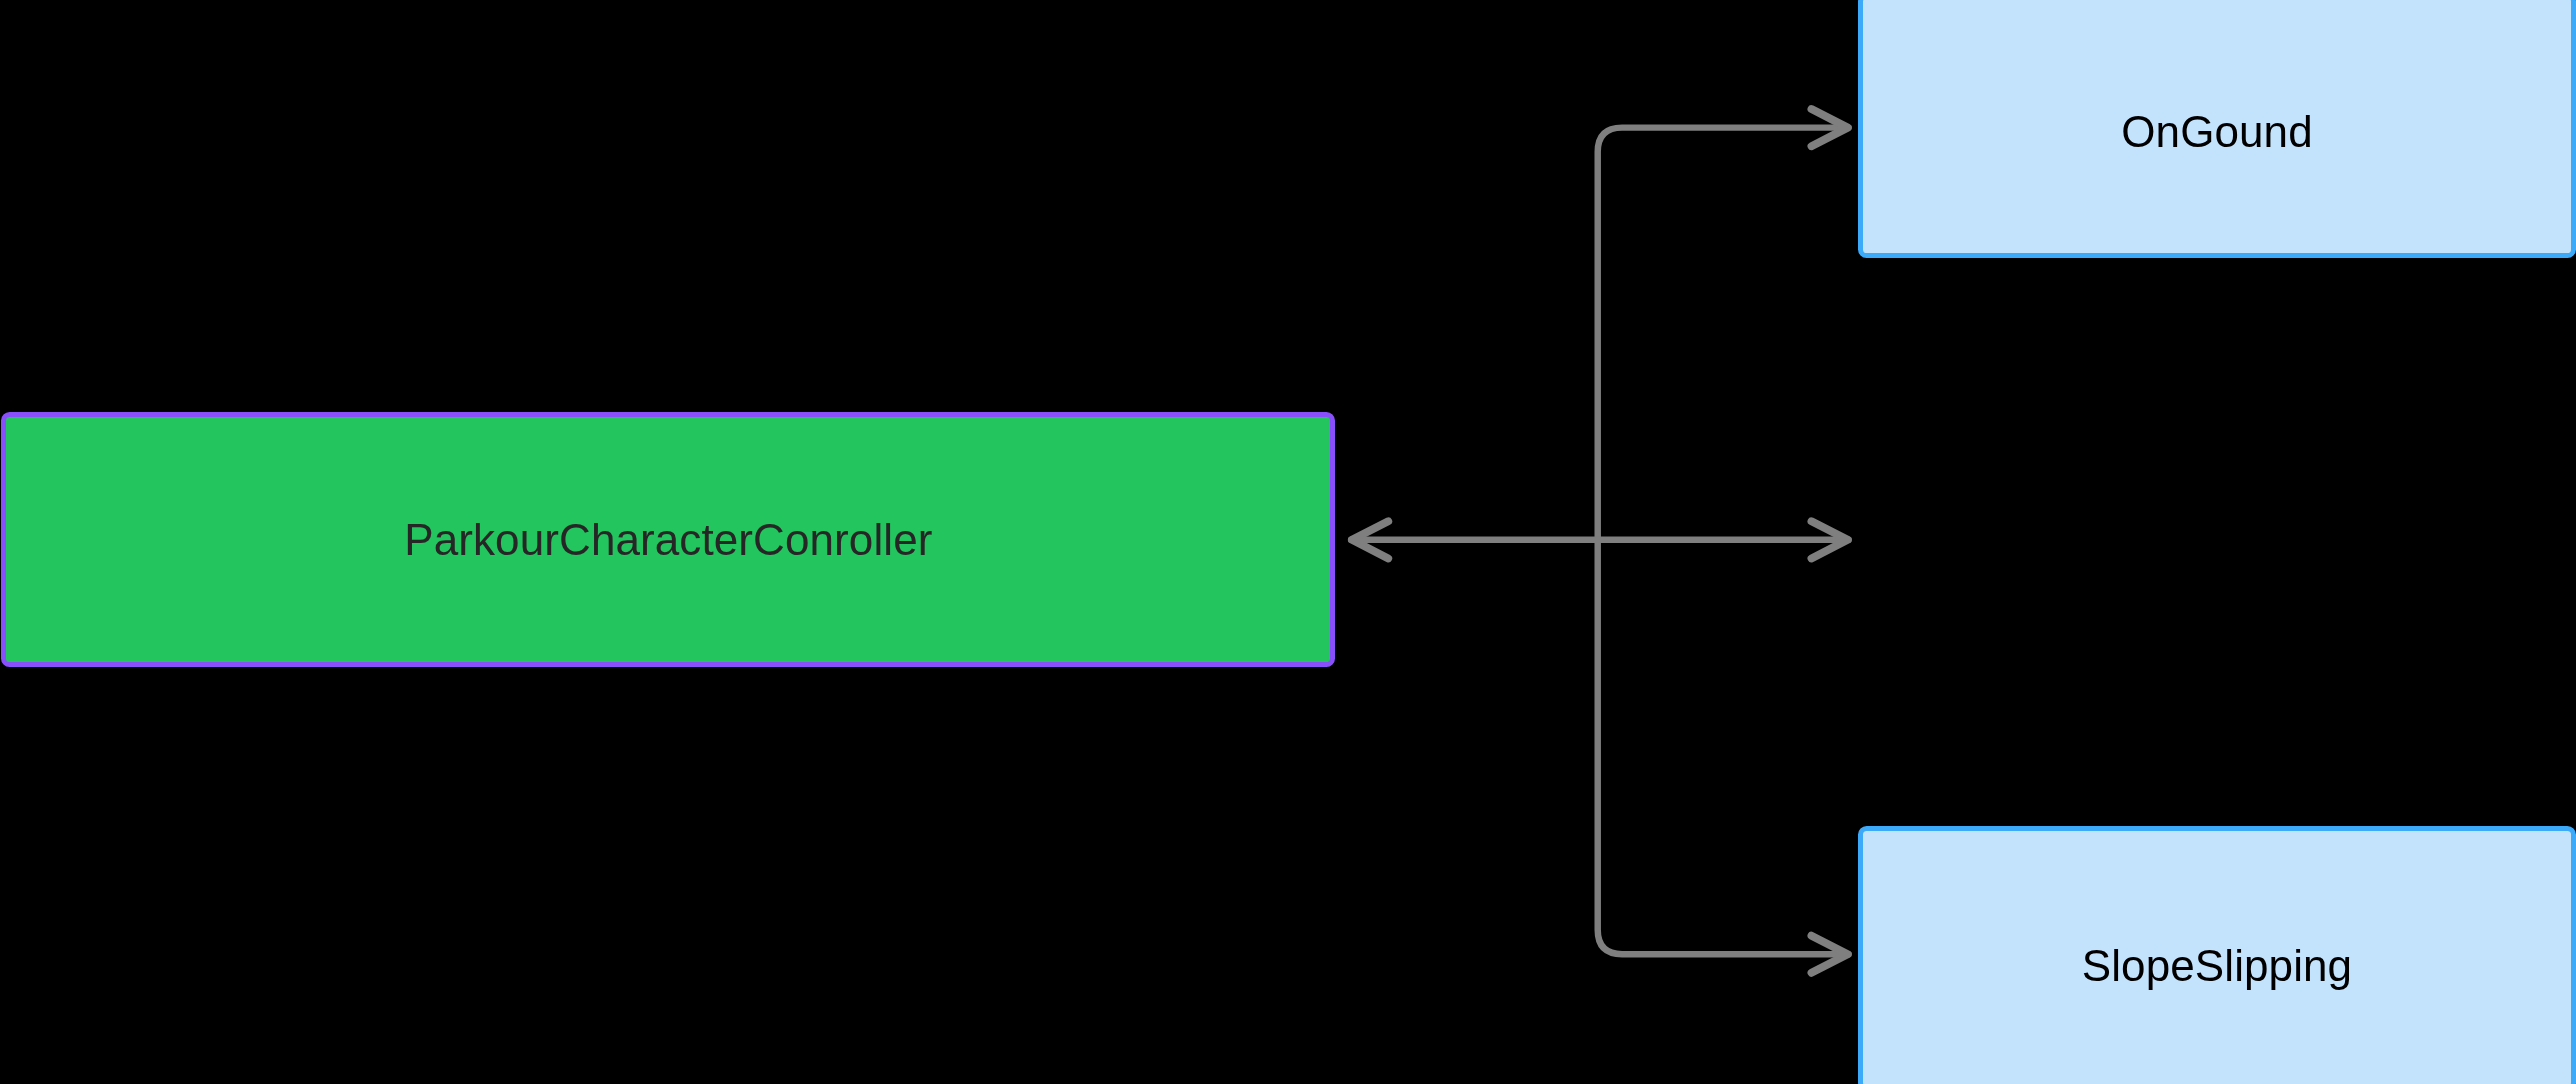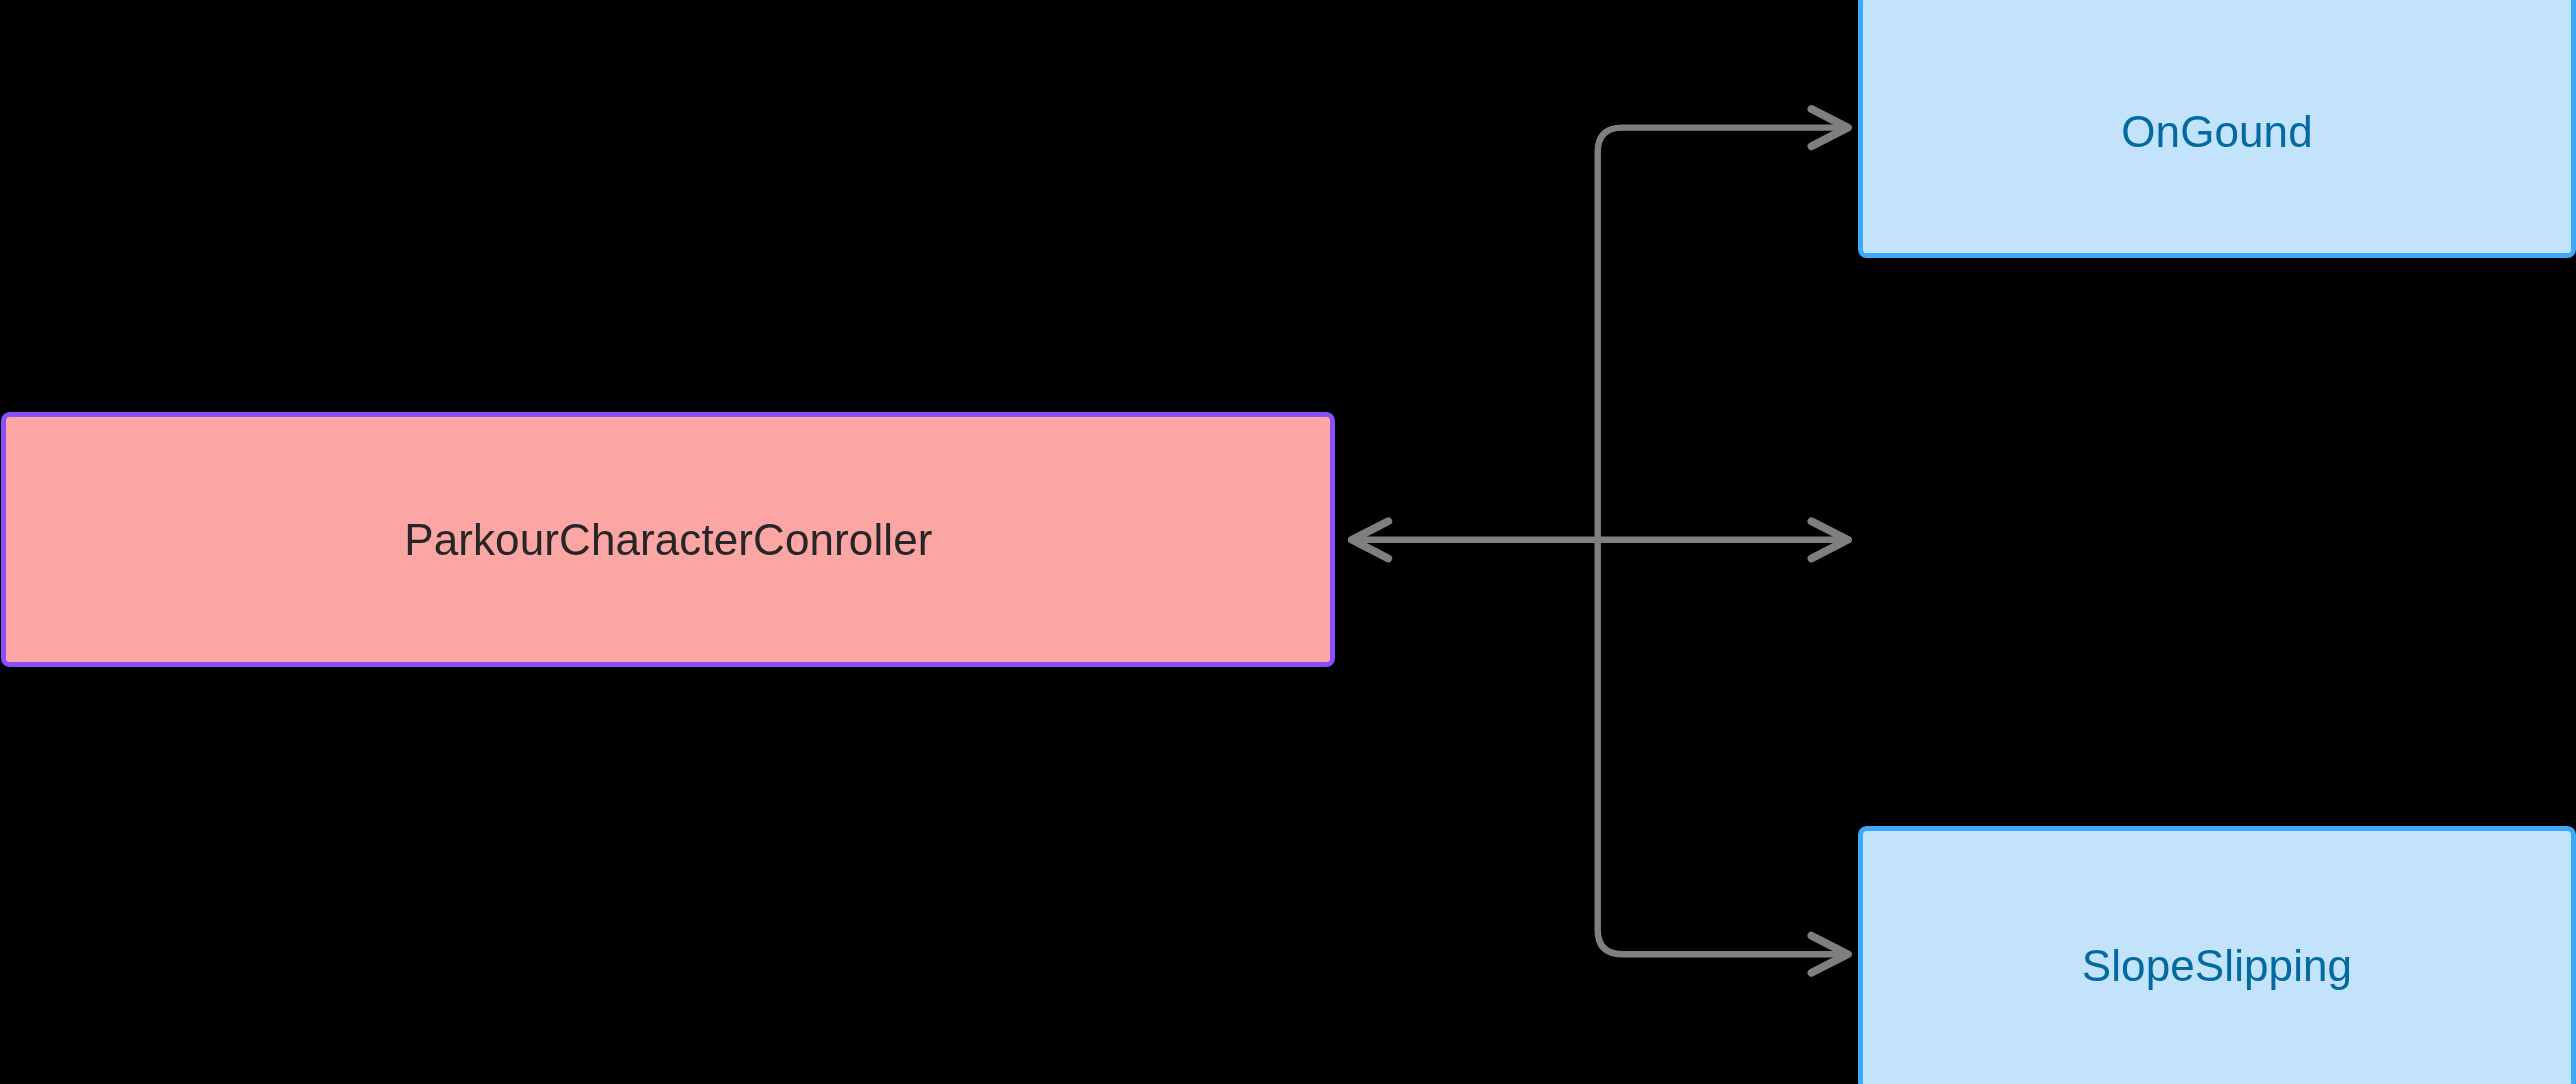--- a/index.html
+++ b/index.html
@@ -52,38 +52,38 @@
     line-height: 1;
     white-space: nowrap;
   }
 
   
   .node--root {
     left: 1.4px;
     top: 412px;
     width: 1334px;
     height: 255px;
-    background: #fca5a5;
+    background: #22c55e;
     border-color: #8a4ffd;
     border-width: 5px;
   }
   .node--root .node-label {
     color: #262626;
   }
 
   
   .node--state {
     left: 1858px;
     width: 718px;
     background: #c3e3fd;
     border-color: #3ca9f9;
     border-width: 5px;
   }
   .node--state .node-label {
-    color: #0369a1;
+    color: #000000;
     margin-top: 14px;
   }
 
   .node--ongound      { top: -7.2px;   height: 265px; }
   .node--inair        { top: 415px;   height: 254px; }
   .node--slopeslip    { top: 826px;  height: 265px; }
 </style>
 </head>
 <body>
 

